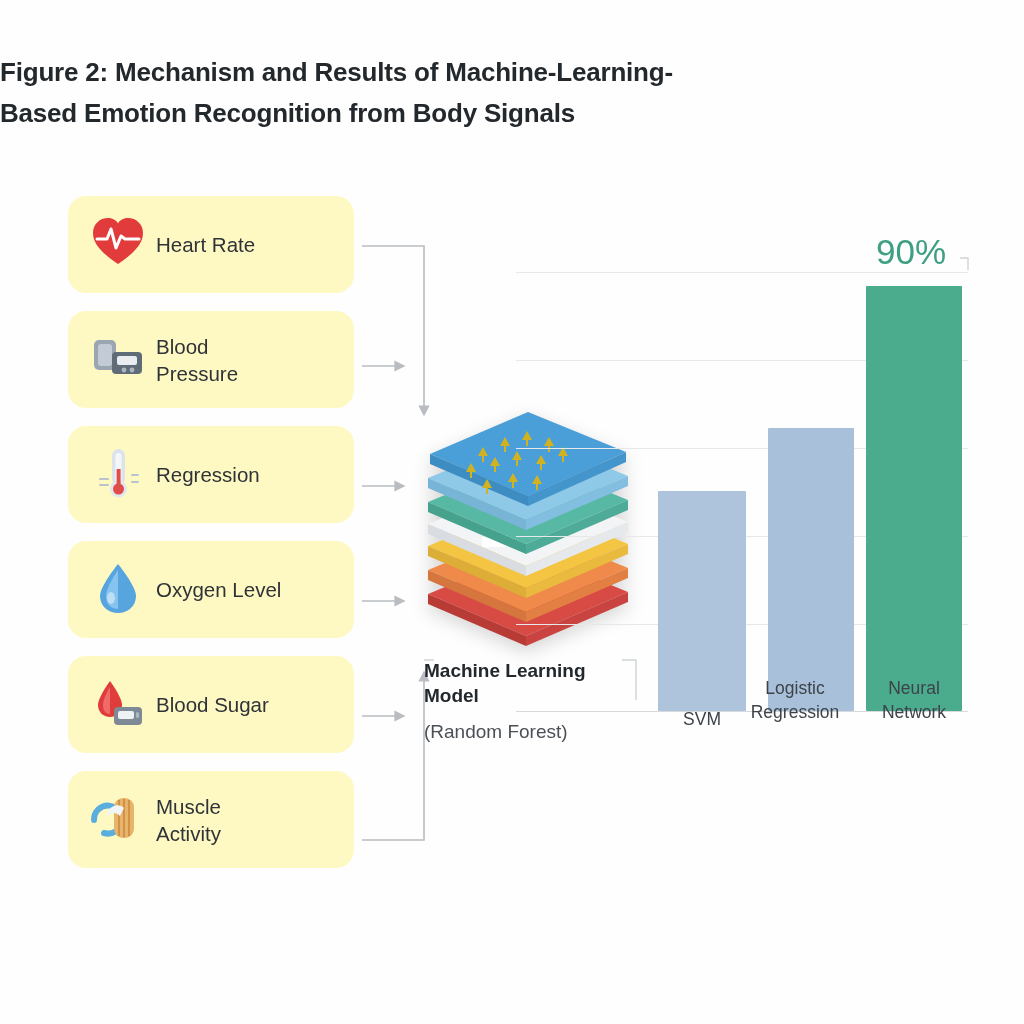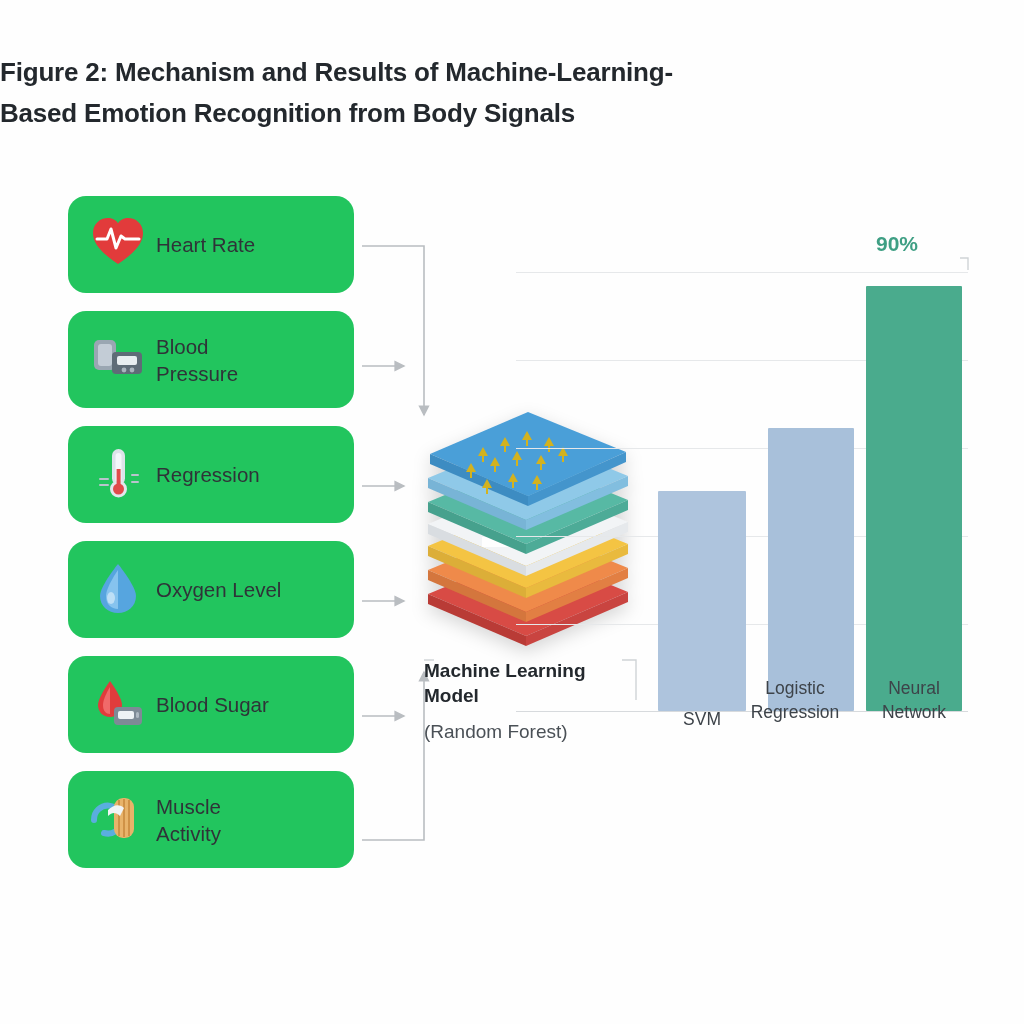--- a/index.html
+++ b/index.html
@@ -40,21 +40,21 @@
   .signals {
     position: absolute;
     left: 68px;
     top: 196px;
     width: 286px;
   }
   .signal-card {
     position: relative;
     height: 97px;
     margin-bottom: 18px;
-    background: #22c55e;
+    background: #fef9c3;
     border-radius: 18px;
     display: flex;
     align-items: center;
     padding-left: 22px;
     box-sizing: border-box;
   }
   .signal-icon {
     width: 56px;
     height: 60px;
     flex: 0 0 56px;
@@ -130,22 +130,22 @@
     height: 1px;
     background: #d7dadd;
   }
   .bar {
     position: absolute;
     bottom: 1px;
     border-radius: 1px;
   }
   .bar-value {
     position: absolute;
-    font-size: 21px;
-    font-weight: bold;
+    font-size: 35px;
+    font-weight: normal;
     color: #3f9f84;
   }
   .bar-label {
     position: absolute;
     text-align: center;
     font-size: 17.5px;
     color: #3d4349;
     line-height: 24px;
   }
 

